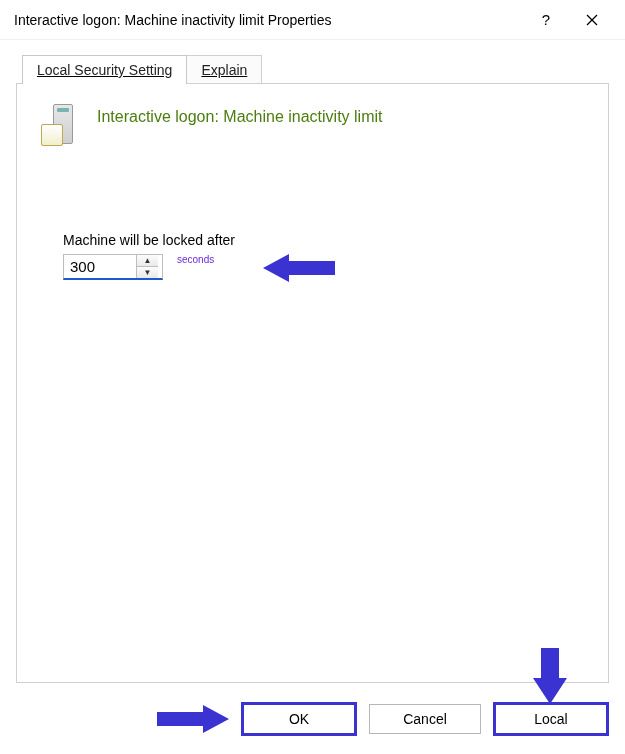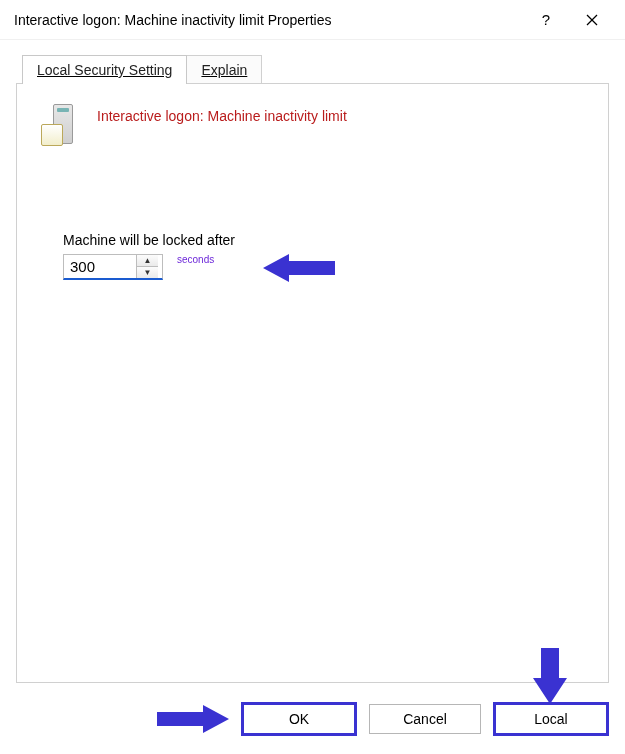--- a/index.html
+++ b/index.html
@@ -97,22 +97,22 @@
   }
   .server-icon .sheet {
     position: absolute;
     left: 2px; top: 22px;
     width: 22px; height: 22px;
     background: linear-gradient(#fff,#f2eecb);
     border: 1px solid #bba85a;
     border-radius: 2px;
   }
   .policy-title {
-    font-size: 14px;
-    color: #b91c1c;
+    font-size: 16px;
+    color: #4d7c0f;
     padding-top: 6px;
   }
   .setting-block {
     margin-top: 84px;
     margin-left: 24px;
     display: flex;
     flex-direction: column;
     gap: 6px;
     position: relative;
   }

